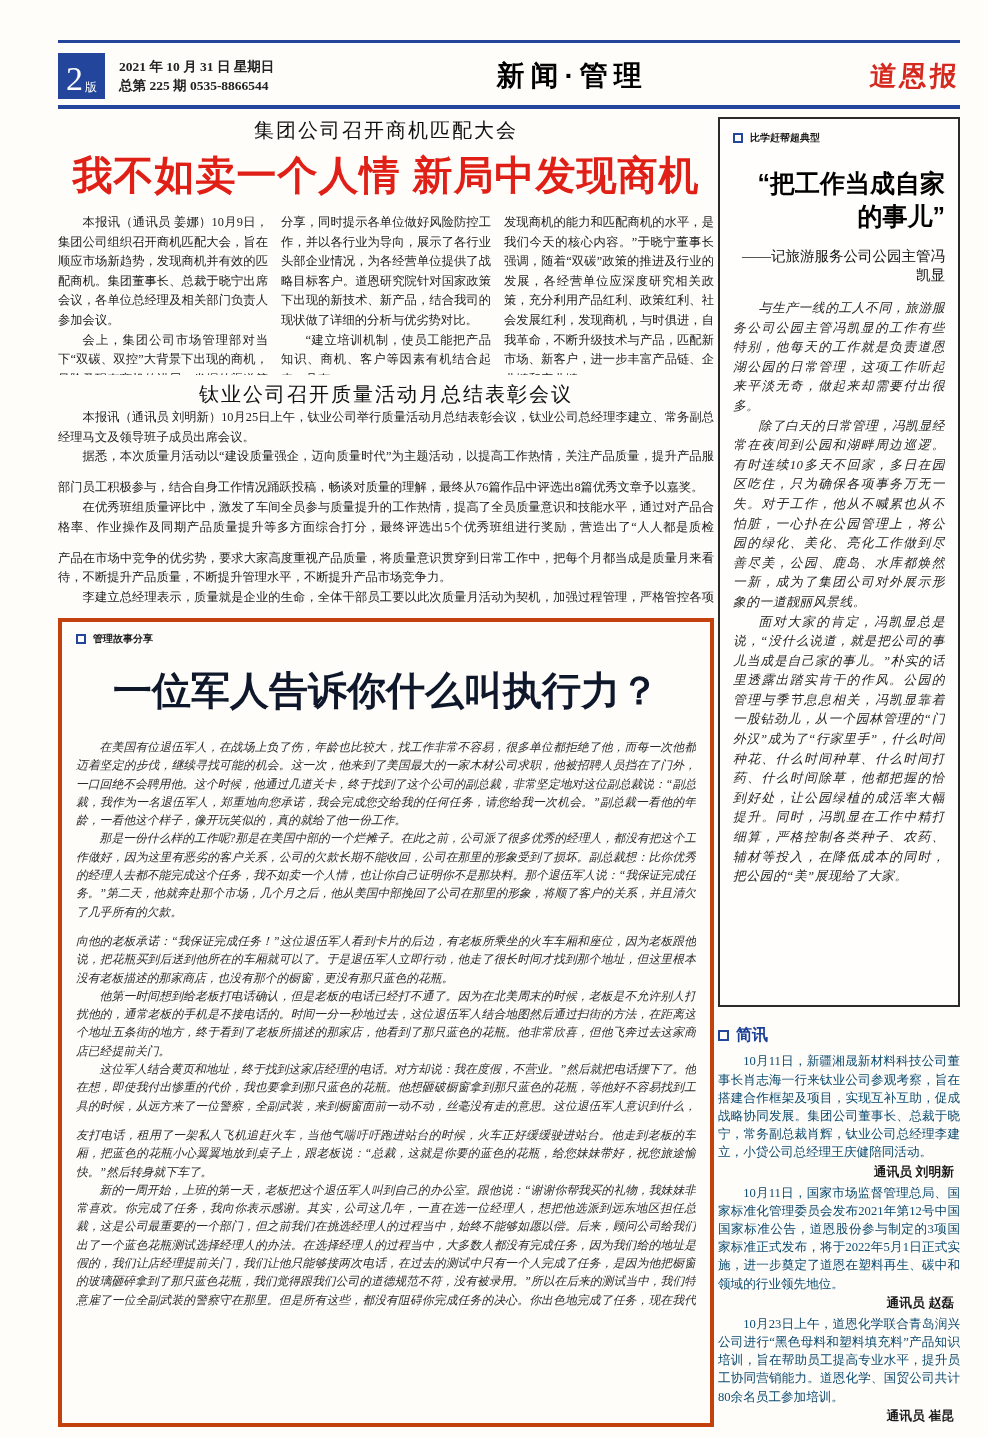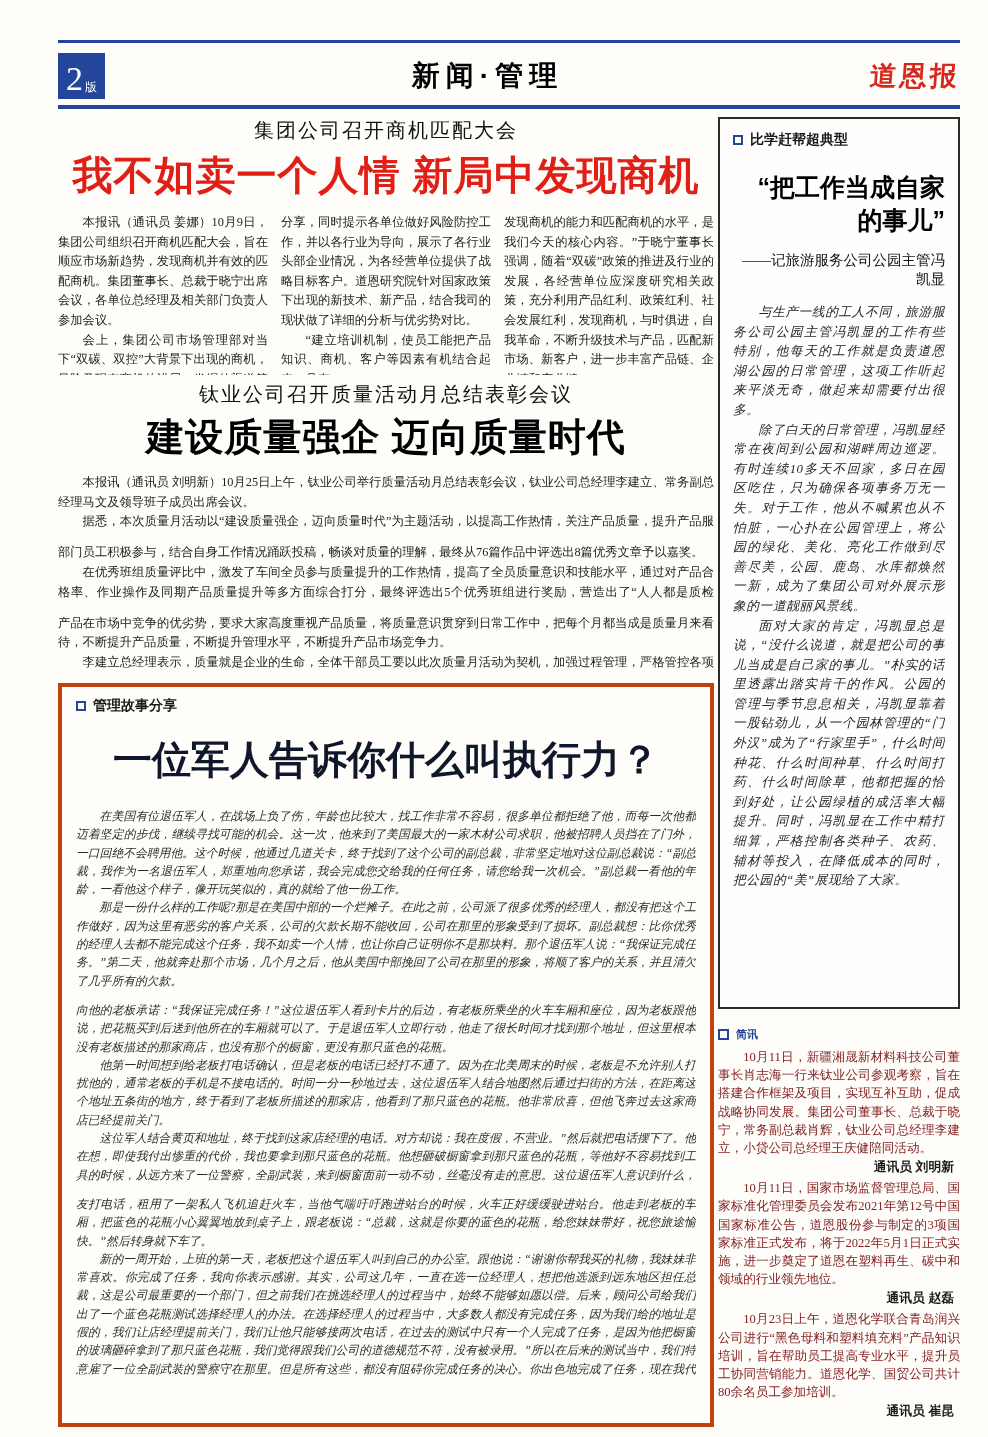--- a/index.html
+++ b/index.html
@@ -39,48 +39,52 @@
   .headline.black { color: #000; font-size: 38px; letter-spacing: 1px; margin: 4px 0 10px; }
   .cols { display: flex; gap: 13px; overflow: hidden; }
   .col { flex: 1 1 0; text-align: justify; font-size: 12.3px; line-height: 19.6px; color: #222; overflow: hidden; }
   .col p { text-indent: 2em; }
   .col p.cont { text-indent: 0; }
   .a1-body { height: 162px; }
   .a2-body { height: 198px; flex-direction: column; }
   .article-2 { margin-top: 6px; }
   
   .story-box { margin-top: 12px; border: 4px solid #c2410c; padding: 10px 14px 8px; flex: 1 1 auto; overflow: hidden; }
-  .box-label { font-family: "Liberation Sans", "DejaVu Sans", sans-serif; font-weight: bold; font-size: 14px; color: #1b1b1b; display: flex; align-items: center; }
+  .box-label { font-family: "Liberation Sans", "DejaVu Sans", sans-serif; font-weight: bold; font-size: 10px; color: #1b1b1b; display: flex; align-items: center; }
   .sq { width: 10px; height: 10px; border: 2px solid #24459c; display: inline-block; margin-right: 7px; flex: 0 0 auto; }
   .story-headline { text-align: center; font-family: "Liberation Sans", "DejaVu Sans", sans-serif; font-weight: bold; font-size: 39px; color: #0f172a; margin: 18px 0 20px; }
   .story-cols { display: flex; gap: 14px; height: 568px; overflow: hidden; flex-direction: column; }
   .story-cols .col { font-size: 11.8px; line-height: 18.3px; font-style: italic; color: #2a2a2a; }
   
   .profile-box { border: 2px solid #2b2b2b; padding: 12px 13px 10px; height: 892px; overflow: hidden; background: #fffefc; }
   .profile-headline { text-align: right; font-family: "Liberation Sans", "DejaVu Sans", sans-serif; font-weight: bold; font-size: 25px; color: #000; margin: 22px 0 14px; }
   .profile-subtitle { text-align: right; font-size: 14.5px; color: #111; margin-bottom: 14px; }
   .profile-body { overflow: hidden; height: 718px; text-align: justify; font-size: 12.8px; line-height: 19.6px; font-style: italic; color: #252525; letter-spacing: 0.5px; }
   .profile-body p { text-indent: 2em; }
   
   .briefs { margin-top: 18px; overflow: hidden; flex: 1 1 auto; }
-  .briefs-label { font-family: "Liberation Sans", "DejaVu Sans", sans-serif; font-weight: bold; font-size: 11px; color: #1c3f96; display: flex; align-items: center; margin-bottom: 6px; }
+  .briefs-label { font-family: "Liberation Sans", "DejaVu Sans", sans-serif; font-weight: bold; font-size: 16px; color: #1c3f96; display: flex; align-items: center; margin-bottom: 6px; }
   .briefs-label .sq { width: 11px; height: 11px; }
-  .brief-text { text-align: justify; font-size: 12.6px; line-height: 18.2px; color: #7f1d1d; text-indent: 2em; }
+  .brief-text { text-align: justify; font-size: 12.6px; line-height: 18.2px; color: #0c4a6e; text-indent: 2em; }
   .brief-byline { text-align: right; font-family: "Liberation Sans", "DejaVu Sans", sans-serif; font-weight: bold; font-size: 12.8px; padding-right: 6px; margin: 2px 0 3px; }
 </style>
 </head>
 <body>
 
 <div class="page">
   <div class="topline"></div>
 
   <header class="masthead-row">
     <div class="page-badge">
       <span class="num">2</span>
       <span class="ban">版</span>
+    </div>
+    <div class="dateblock">
+      <div>2021 年 10 月 31 日  星期日</div>
+      <div>总第 225 期  0535-8866544</div>
     </div>
     <div class="section-title">新闻·管理</div>
     <div class="paper-logo">道恩报</div>
   </header>
   <div class="rule"></div>
 
   <div class="content">
 
     <div class="left-area">
 
@@ -97,21 +101,20 @@
             <p>“建立培训机制，使员工能把产品知识、商机、客户等因素有机结合起来，具有</p>
           </div>
           <div class="col">
             <p class="cont">发现商机的能力和匹配商机的水平，是我们今天的核心内容。”于晓宁董事长强调，随着“双碳”政策的推进及行业的发展，各经营单位应深度研究相关政策，充分利用产品红利、政策红利、社会发展红利，发现商机，与时俱进，自我革命，不断升级技术与产品，匹配新市场、新客户，进一步丰富产品链、企业链和产业链。</p>
           </div>
         </div>
       </article>
 
       <article class="article-2">
         <div class="kicker">钛业公司召开质量活动月总结表彰会议</div>
-        <h1 class="headline black">建设质量强企  迈向质量时代</h1>
         <div class="cols a2-body">
           <div class="col">
             <p>本报讯（通讯员 刘明新）10月25日上午，钛业公司举行质量活动月总结表彰会议，钛业公司总经理李建立、常务副总经理马文及领导班子成员出席会议。</p>
             <p>据悉，本次质量月活动以“建设质量强企，迈向质量时代”为主题活动，以提高工作热情，关注产品质量，提升产品服务为目的，通过细化过程管理，提高公司质量管理水平和质量意识，创造全员参与质量提升的良好氛围。</p>
 
           </div>
           <div class="col">
             <p class="cont">部门员工积极参与，结合自身工作情况踊跃投稿，畅谈对质量的理解，最终从76篇作品中评选出8篇优秀文章予以嘉奖。</p>
             <p>在优秀班组质量评比中，激发了车间全员参与质量提升的工作热情，提高了全员质量意识和技能水平，通过对产品合格率、作业操作及同期产品质量提升等多方面综合打分，最终评选出5个优秀班组进行奖励，营造出了“人人都是质检员”的良好氛围，极大的提升了质量管理水平。</p>
 

